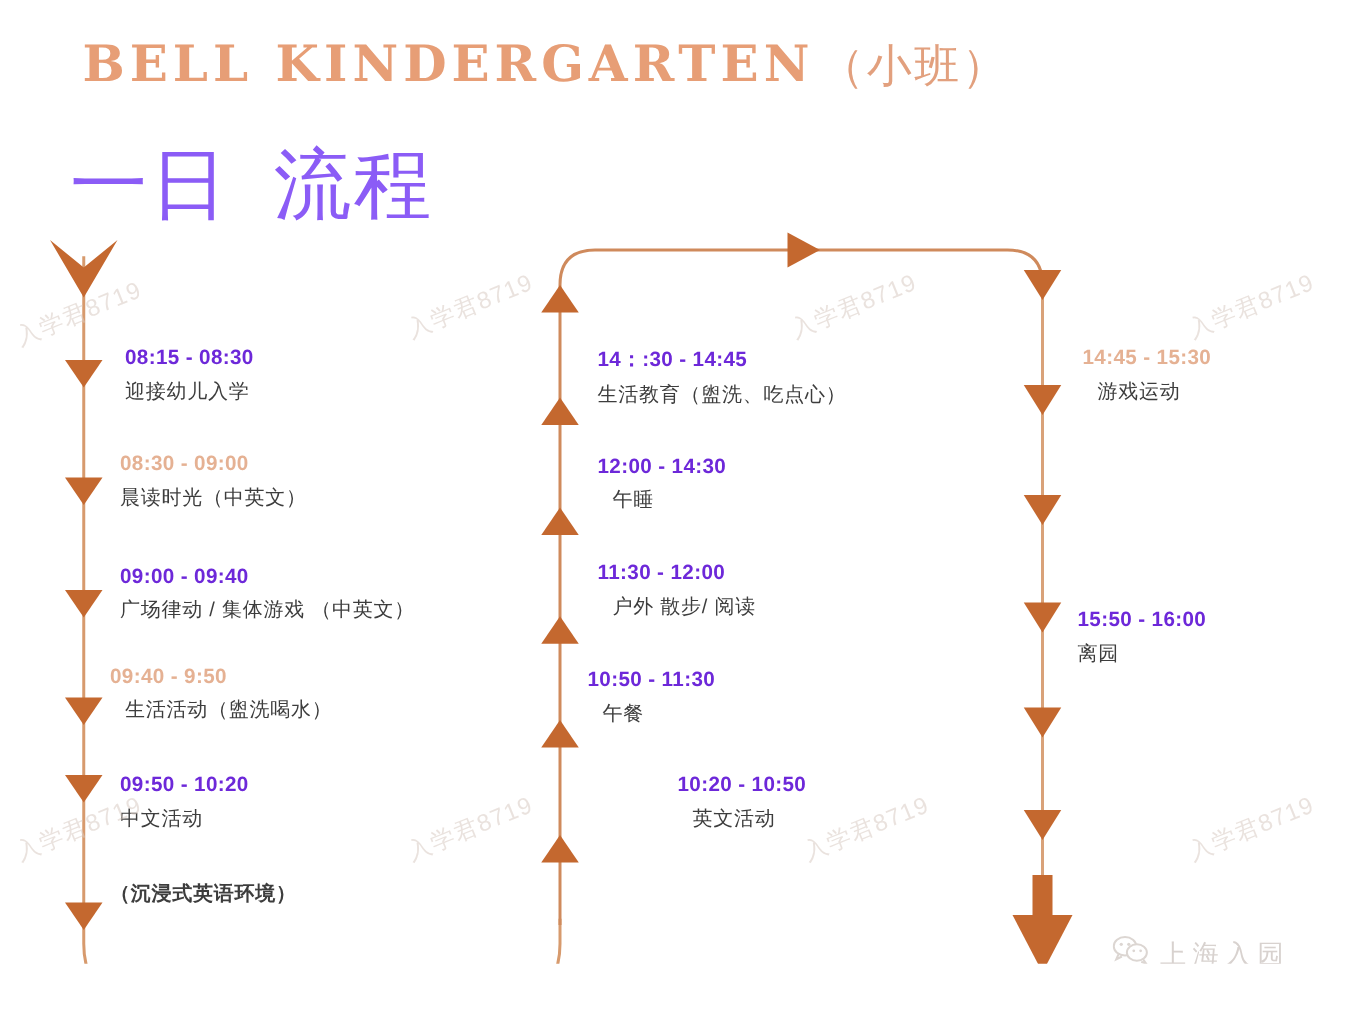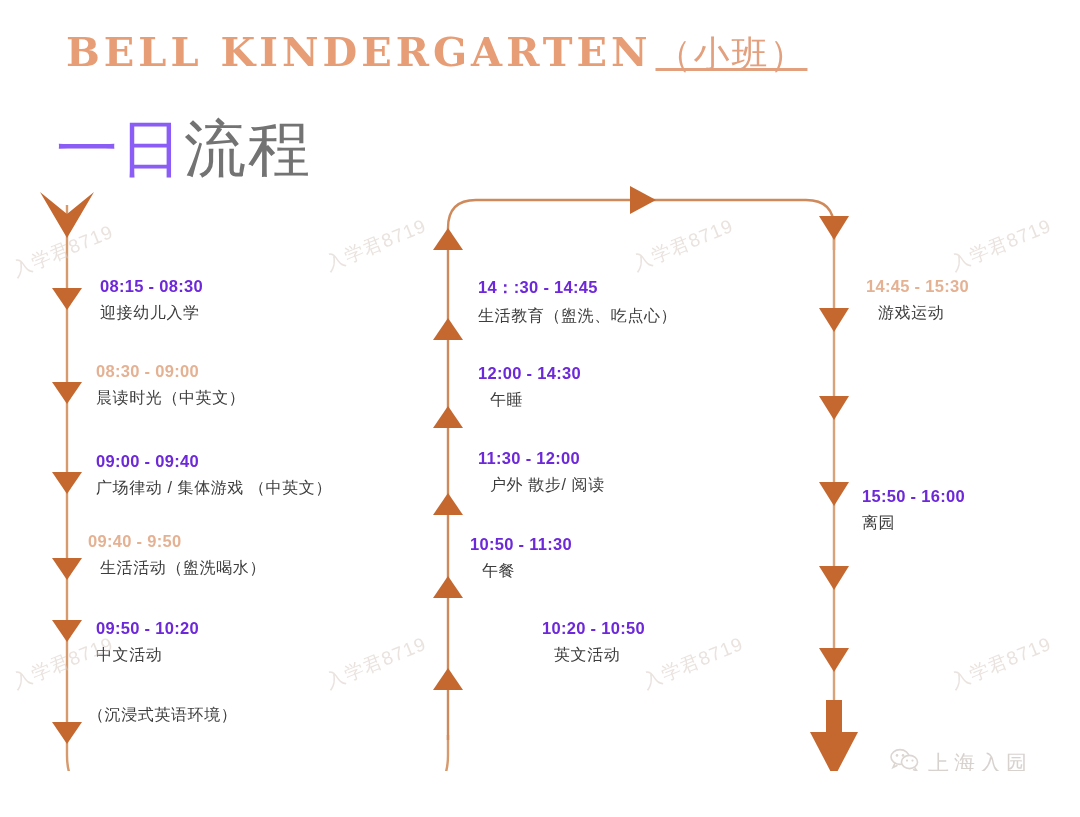--- a/index.html
+++ b/index.html
@@ -24,30 +24,29 @@
     letter-spacing:4px;
     color:#e79e76;
     line-height:1;
   }
   .title-cjk{
     font-size:36px;font-weight:400;
     color:#e2a07e;
     letter-spacing:2px;
     margin-left:4px;
     line-height:1;
-    text-decoration:underline;
   }
   .subtitle{
     position:absolute;left:56px;top:118px;
     font-size:62px;line-height:1;
     white-space:nowrap;
     letter-spacing:2px;
   }
   .sub-a{color:#8b5cf6;}
-  .sub-b{color:#737373;}
+  .sub-b{color:#8b5cf6;margin-left:35px;}
 
   .time-schedule{
     position:absolute;left:80px;top:229px;
     font-size:22px;color:#b5775a;
     letter-spacing:.4px;
   }
 
   
   #flow{position:absolute;left:0;top:0;width:1080px;height:817px;}
 
@@ -60,21 +59,21 @@
   .entry .tm.dark{color:#6d28d9;}
   .entry .tm.light{color:#e5b193;}
   .entry .act{
     font-size:16px;color:#3d3d3d;letter-spacing:.6px;
   }
   .entry.ind .tm{margin-left:0;}
   .entry.ind .act{margin-left:12px;}
 
   .note{
     position:absolute;white-space:nowrap;
-    font-size:16px;color:#3d3d3d;letter-spacing:.6px;
+    font-size:16px;color:#3d3d3d;letter-spacing:.6px;font-weight:bold;
   }
 
   
   .wm{
     position:absolute;
     color:#d9ccc4;opacity:.55;
     font-size:19px;letter-spacing:1px;
     transform:rotate(-22deg);
     white-space:nowrap;
     pointer-events:none;

